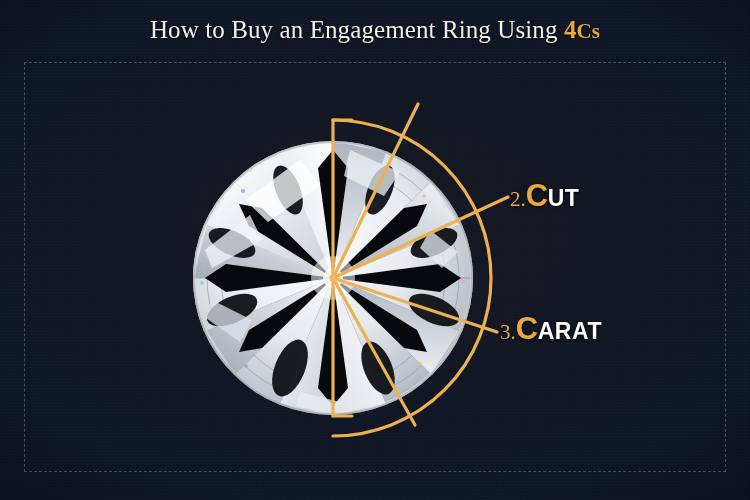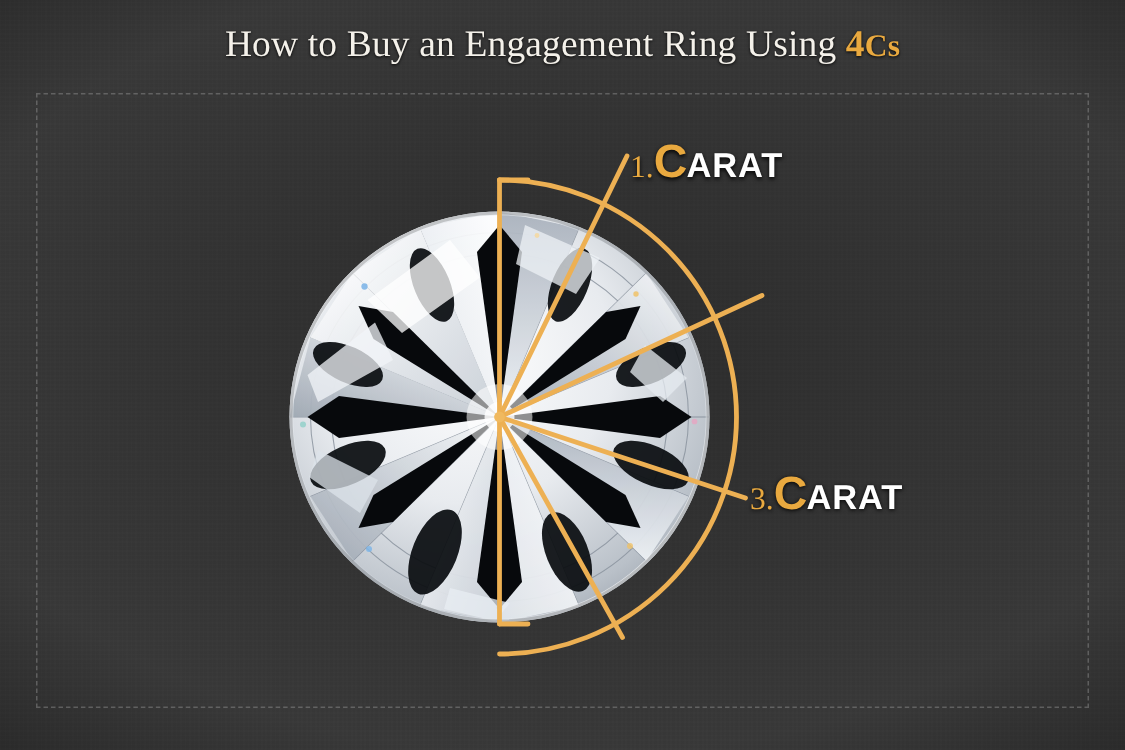--- a/index.html
+++ b/index.html
@@ -4,21 +4,21 @@
 <style>
   html,body{margin:0;padding:0;background:#000;}
   body{
     width:750px;height:500px;overflow:hidden;
     font-family:"Liberation Sans",sans-serif;
     position:relative;
   }
   #infographic{
     position:absolute;inset:0;
     width:750px;height:500px;
-    background:#404040;
+    background:#0f172a;
     overflow:hidden;
   }
   
   .vignette{
     position:absolute;inset:0;
     background:
       radial-gradient(ellipse 120% 110% at 50% 48%, rgba(25,25,25,.55) 0%, rgba(8,8,8,.15) 48%, rgba(0,0,0,.85) 100%);
     pointer-events:none;
   }
   .grain{
@@ -239,21 +239,21 @@
 
         <path d="M 333 278 L 497 332"></path>
 
         <path d="M 333 278 L 415 425"></path>
 
         <circle cx="333" cy="278" r="3.6" fill="#f0b95f" stroke="none"></circle>
       </g>
     </svg>
   </div>
 
-  <div class="label lbl-carat"><span class="num">1.</span><span class="cap">C</span><span class="rest">ARAT</span></div>
-
+
+  <div class="label lbl-cut"><span class="num">2.</span><span class="cap">C</span><span class="rest">UT</span></div>
 
   <div class="label lbl-color"><span class="num">3.</span><span class="cap">C</span><span class="rest">ARAT</span></div>
 
 
   <div class="grain"></div>
   <div class="vignette"></div>
 </div>
 
 </body></html>

